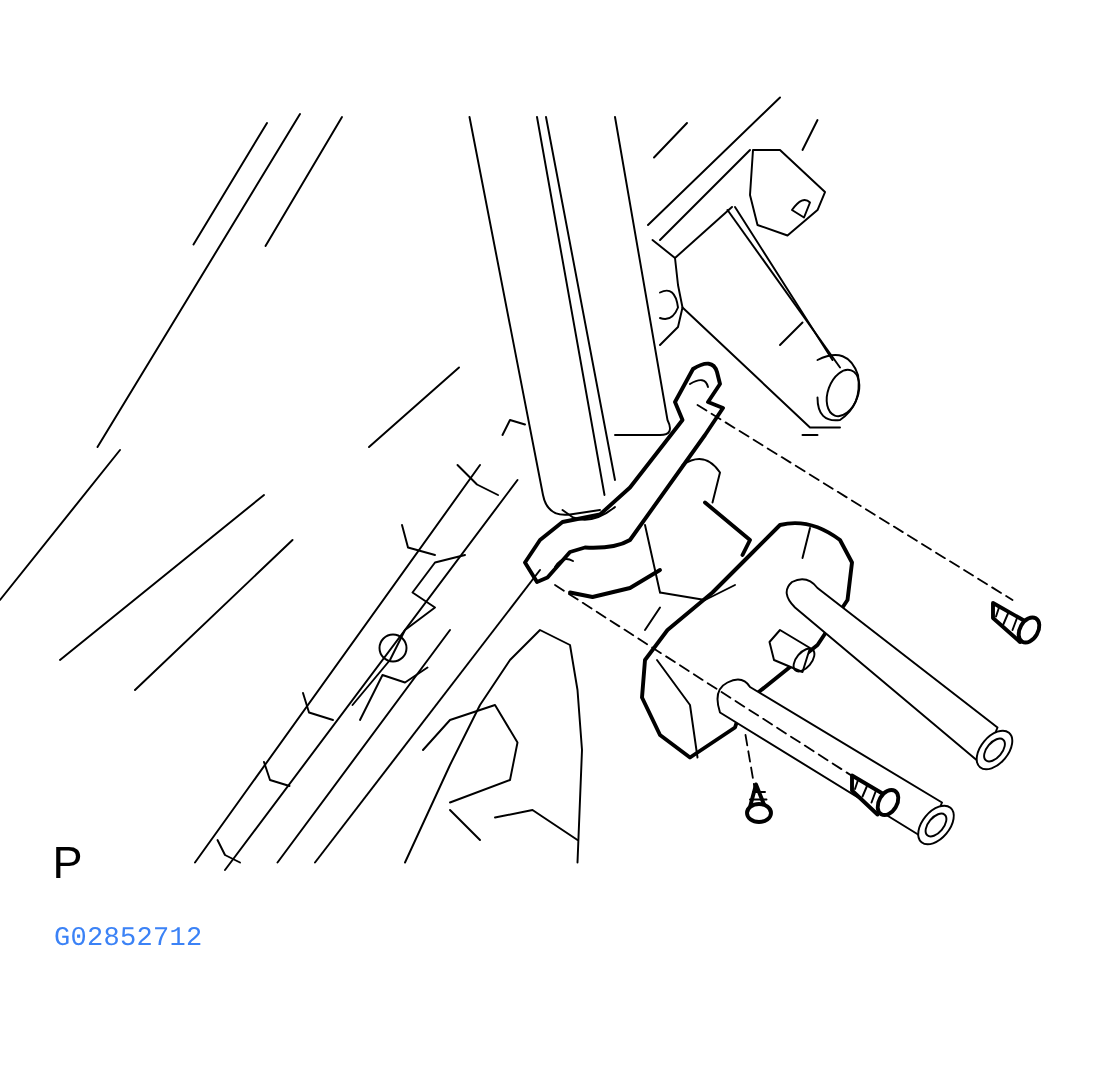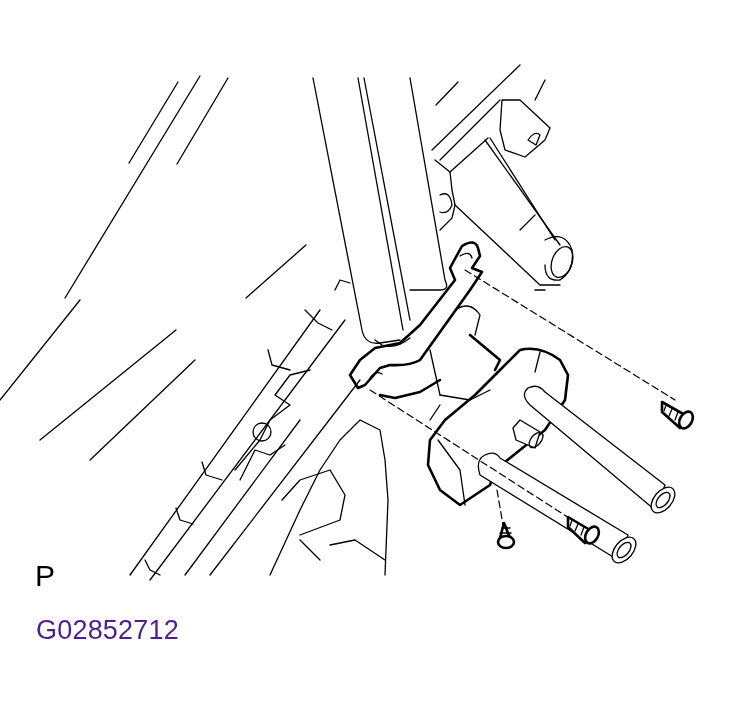--- a/index.html
+++ b/index.html
@@ -1,19 +1,19 @@
 <!DOCTYPE html>
 <html><head>
   <meta charset="utf-8">
   <style>
     html, body { margin: 0; padding: 0; background: #ffffff; }
     body { width: 733px; height: 711px; position: relative; overflow: hidden; font-family: "Liberation Sans", sans-serif; }
     .canvas { position: absolute; left: 0; top: 0; width: 733px; height: 711px; }
     .label-view { position: absolute; left: 35px; top: 561px; font-size: 30px; color: #000; line-height: 1; }
-    .label-code { position: absolute; left: 36px; top: 617px; font-size: 27px; color: #4c1d95; line-height: 1; letter-spacing: 0.2px; }
+    .label-code { position: absolute; left: 36px; top: 617px; font-size: 18px; color: #3b82f6; line-height: 1; letter-spacing: 0.2px; font-family: Liberation Mono, monospace; }
     svg line, svg path, svg ellipse, svg circle, svg rect, svg polyline { fill: none; stroke: #000; stroke-linecap: round; stroke-linejoin: round; }
     .thin { stroke-width: 1.3; }
     .bold { stroke-width: 2.6; }
     .dash { stroke-width: 1.2; stroke-dasharray: 7 4; }
     .fillw { fill: #fff; }
   </style>
 </head>
 <body>
 
 <div class="canvas">

